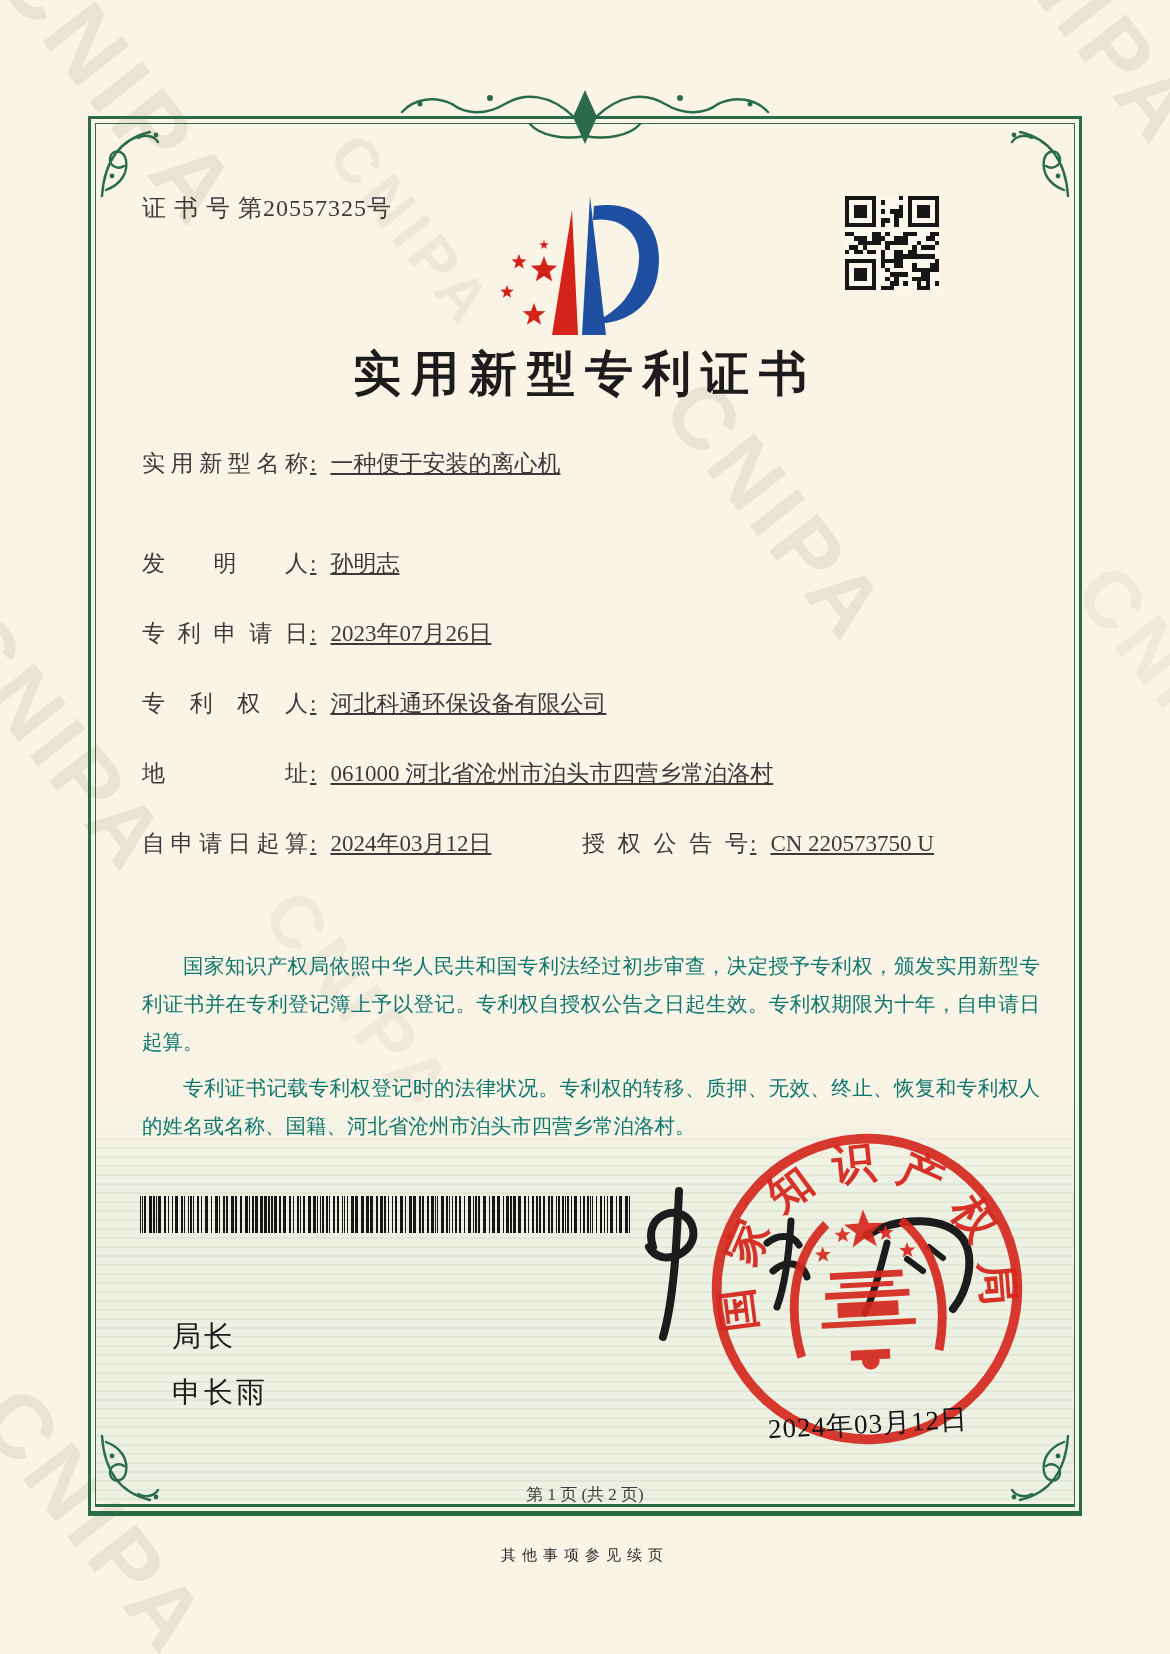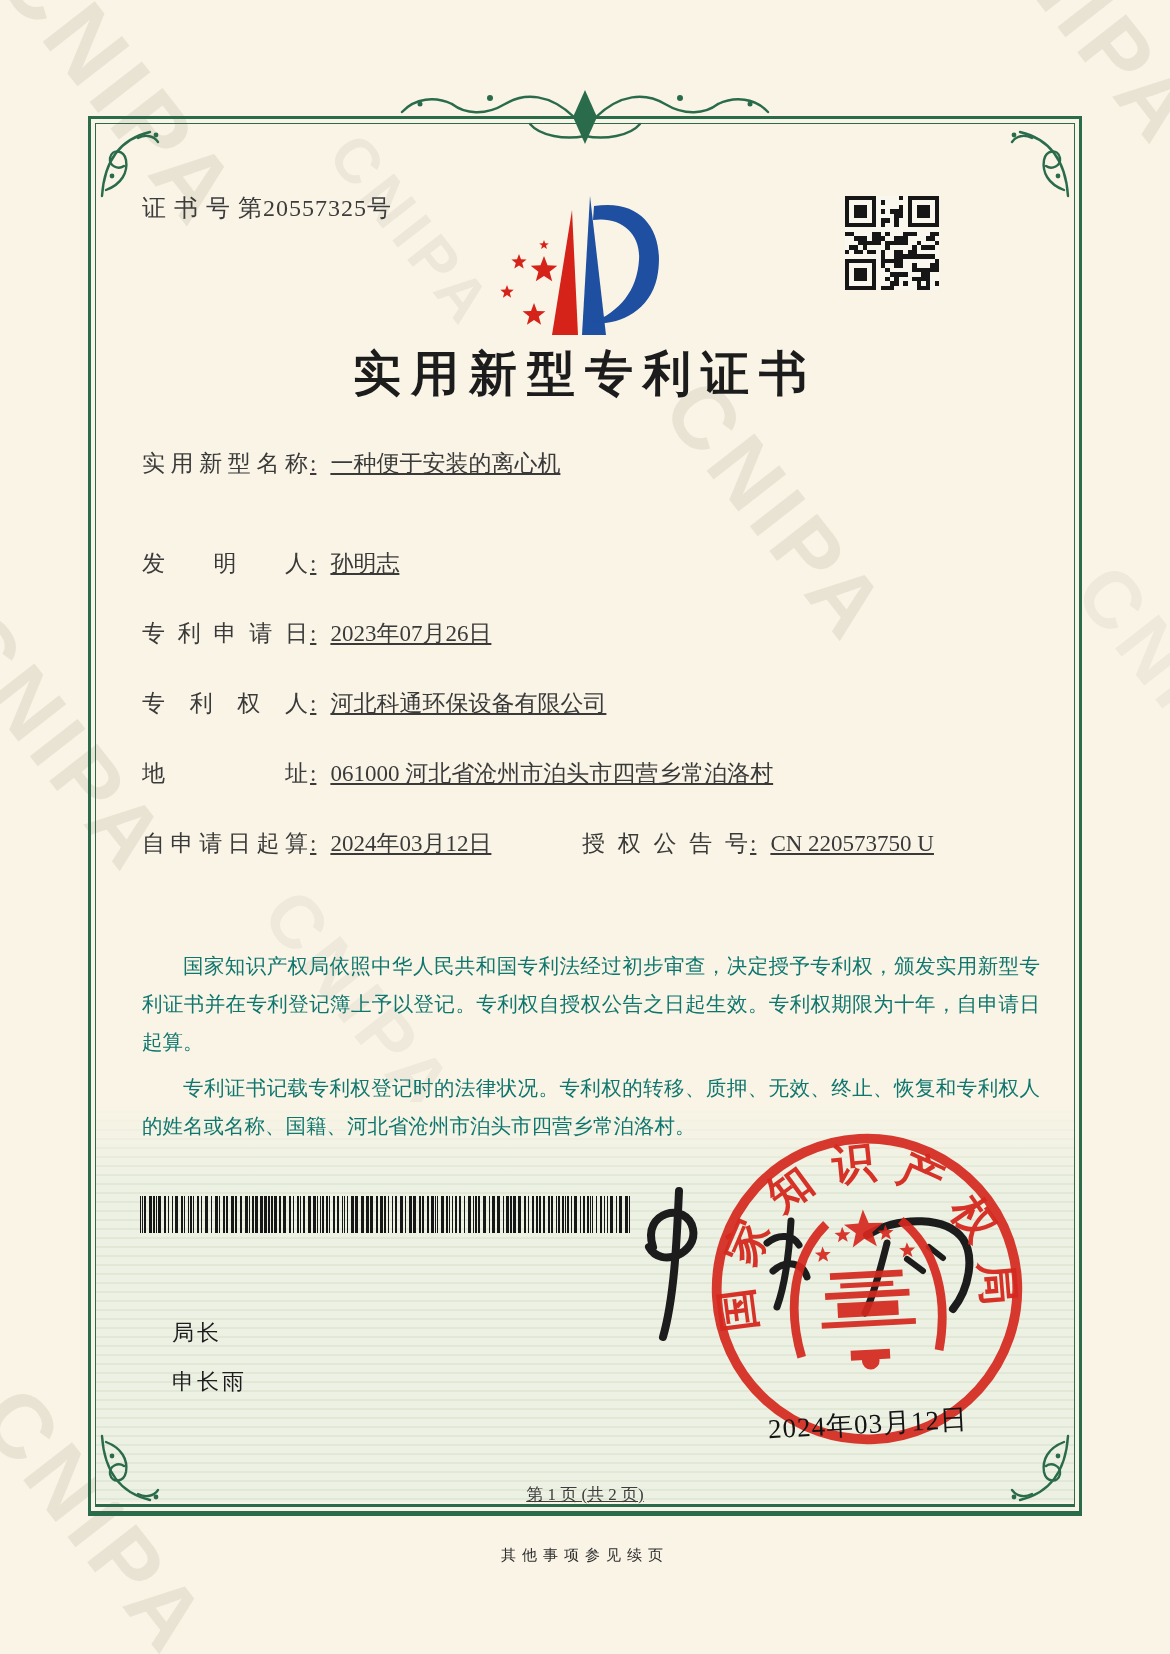--- a/index.html
+++ b/index.html
@@ -53,27 +53,27 @@
   .grant-left{width:440px;}
 
   
   .body-text{position:absolute;left:142px;top:948px;width:898px;font-size:20.5px;
              line-height:1.85;color:#0f766e;text-align:justify;}
   .body-text p{margin:0 0 8px;text-indent:2em;}
 
   
   .barcode{position:absolute;left:140px;top:1196px;width:494px;height:37px;}
   .director{position:absolute;left:172px;top:1322px;font-family:Liberation Sans, sans-serif;
-            font-size:22px;color:#1d1d1d;letter-spacing:3px;line-height:1;}
+            font-size:29px;color:#1d1d1d;letter-spacing:3px;line-height:1;}
   .director .name{margin-top:27px;}
   .signature{position:absolute;left:575px;top:1185px;width:430px;height:160px;}
   .seal{position:absolute;left:700px;top:1122px;width:334px;height:334px;transform:rotate(-3deg);}
   .seal-date{position:absolute;left:737px;top:1406px;width:262px;text-align:center;
              font-size:27px;color:#141414;transform:rotate(-3deg);letter-spacing:1px;}
-  .page-info{position:absolute;left:0;right:0;top:1483px;text-align:center;font-size:17px;color:#3d3d3d;text-decoration:underline;}
+  .page-info{position:absolute;left:0;right:0;top:1483px;text-align:center;font-size:17px;color:#3d3d3d;}
   .continuation{position:absolute;left:0;right:0;top:1546px;text-align:center;
                 font-size:15px;color:#2d2d2d;letter-spacing:6px;}
   .green-stroke{stroke:#2a6b4b;fill:none;stroke-width:2.4;stroke-linecap:round;}
 </style>
 </head>
 <body>
 
 <div class="page">
 
   <div class="wm wm1">CNIPA</div>

